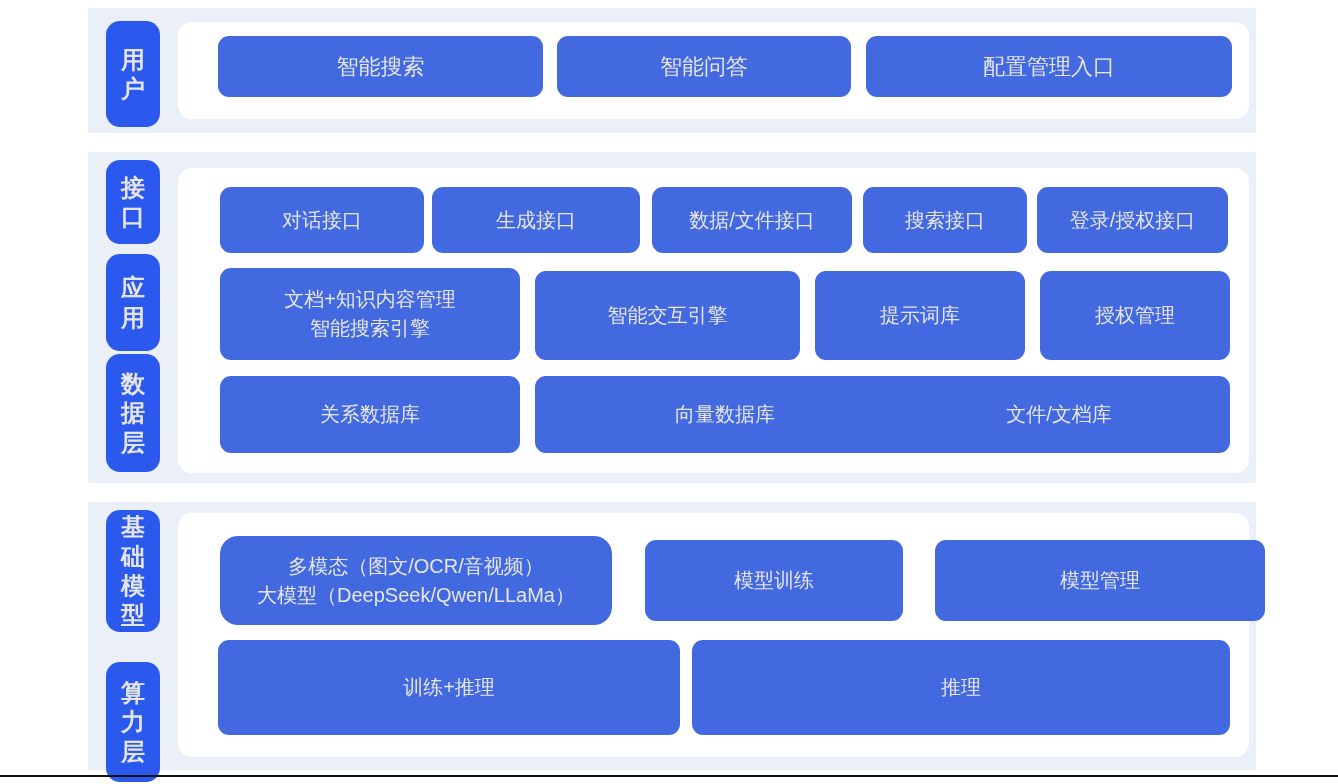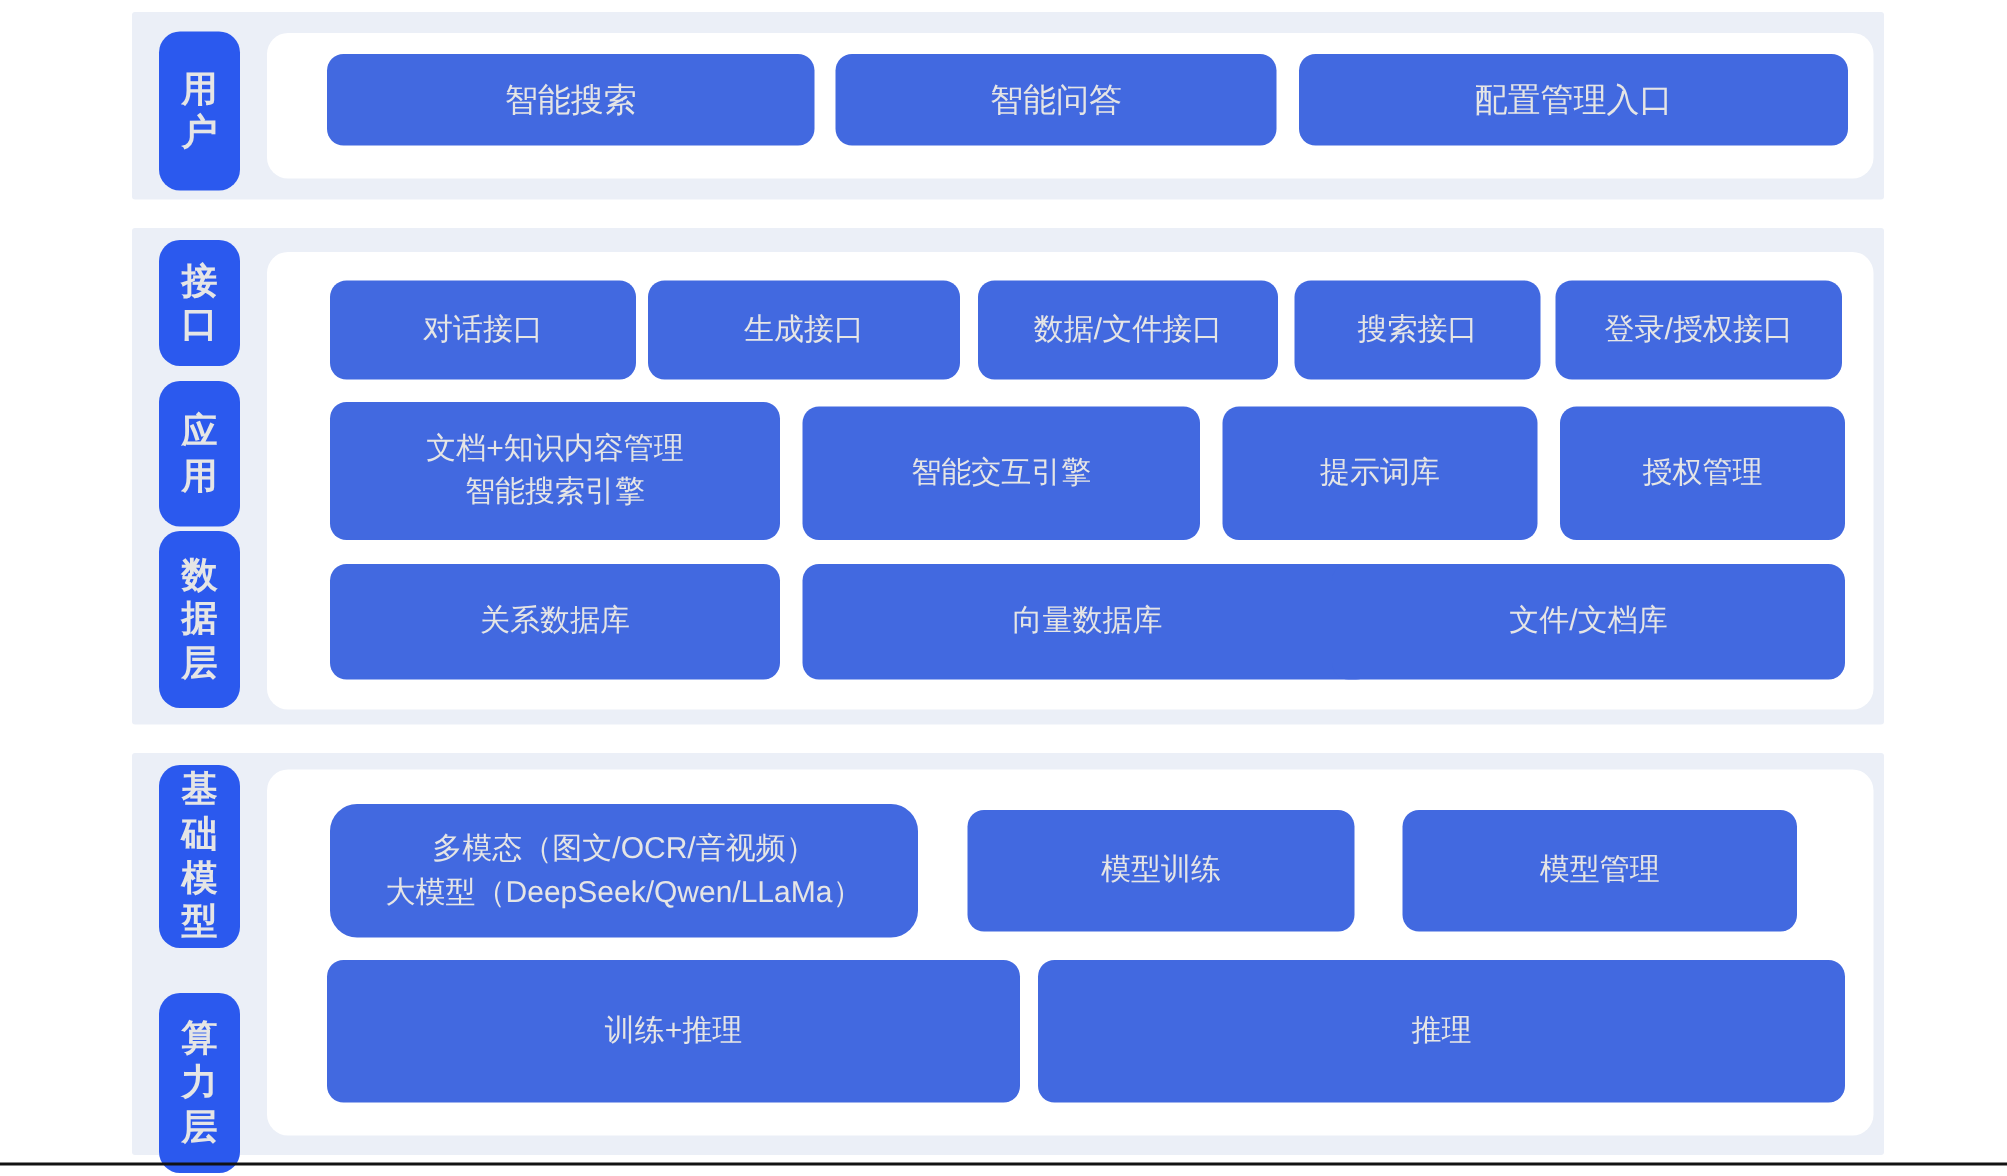--- a/index.html
+++ b/index.html
@@ -82,20 +82,20 @@
   <div class="btn" style="left:815px;top:271px;width:210px;height:89px;">提示词库</div>
   <div class="btn" style="left:1040px;top:271px;width:190px;height:89px;">授权管理</div>
 
   <div class="btn" style="left:220px;top:376px;width:300px;height:77px;">关系数据库</div>
   <div class="btn" style="left:535px;top:376px;width:380px;height:77px;">向量数据库</div>
   <div class="btn" style="left:888px;top:376px;width:342px;height:77px;">文件/文档库</div>
 
   <div class="btn" style="left:220px;top:536px;width:392px;height:89px;border-radius:18px;">多模态（图文/OCR/音视频）
 大模型（DeepSeek/Qwen/LLaMa）</div>
   <div class="btn" style="left:645px;top:540px;width:258px;height:81px;">模型训练</div>
-  <div class="btn" style="left:935px;top:540px;width:263px;height:81px;">模型管理</div>
+  <div class="btn" style="left:935px;top:540px;width:330px;height:81px;">模型管理</div>
 
   <div class="btn" style="left:218px;top:640px;width:462px;height:95px;">训练+推理</div>
   <div class="btn" style="left:692px;top:640px;width:538px;height:95px;">推理</div>
 
   <div class="divider" style="top:775px;"></div>
 
 </div>
 
 </body></html>

